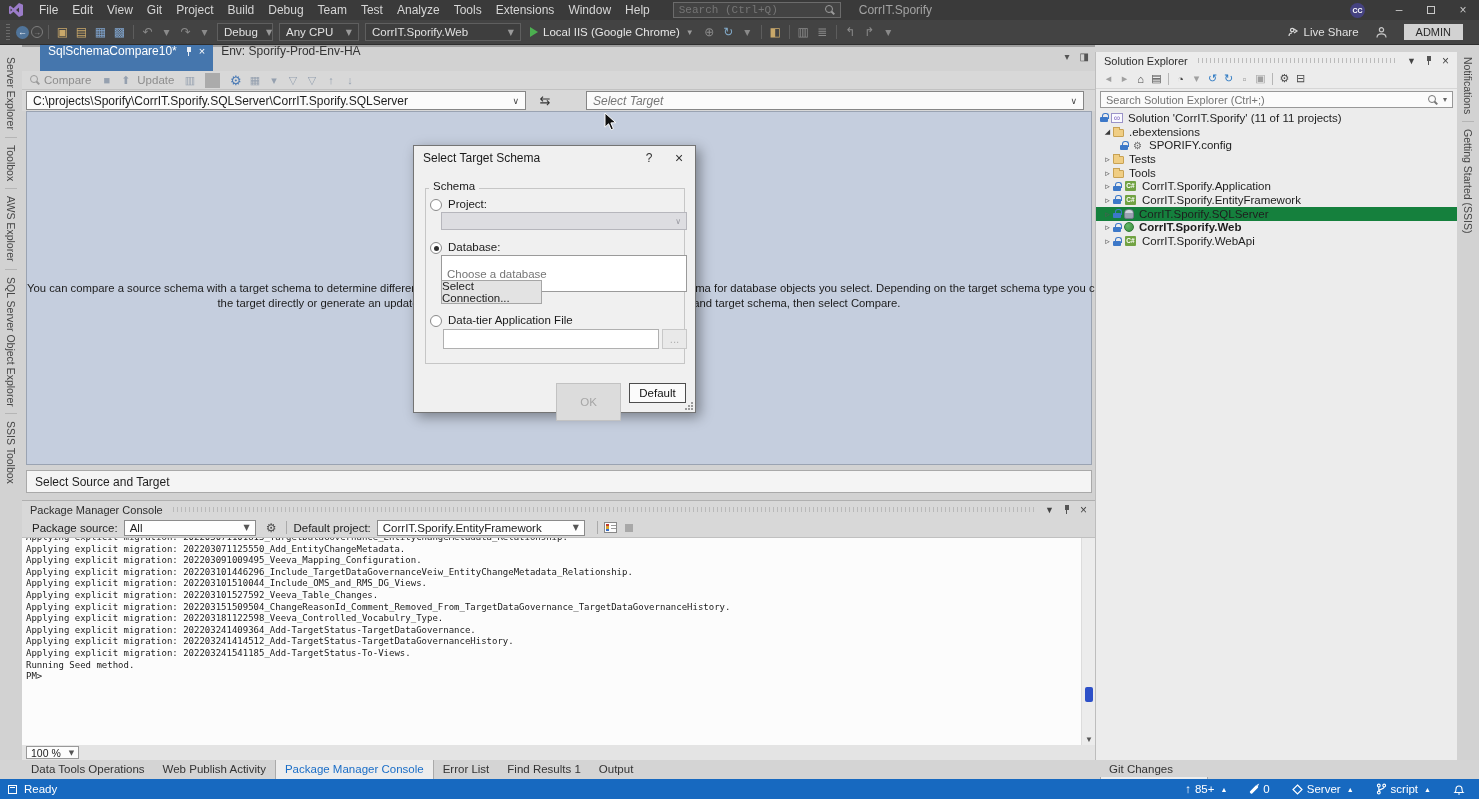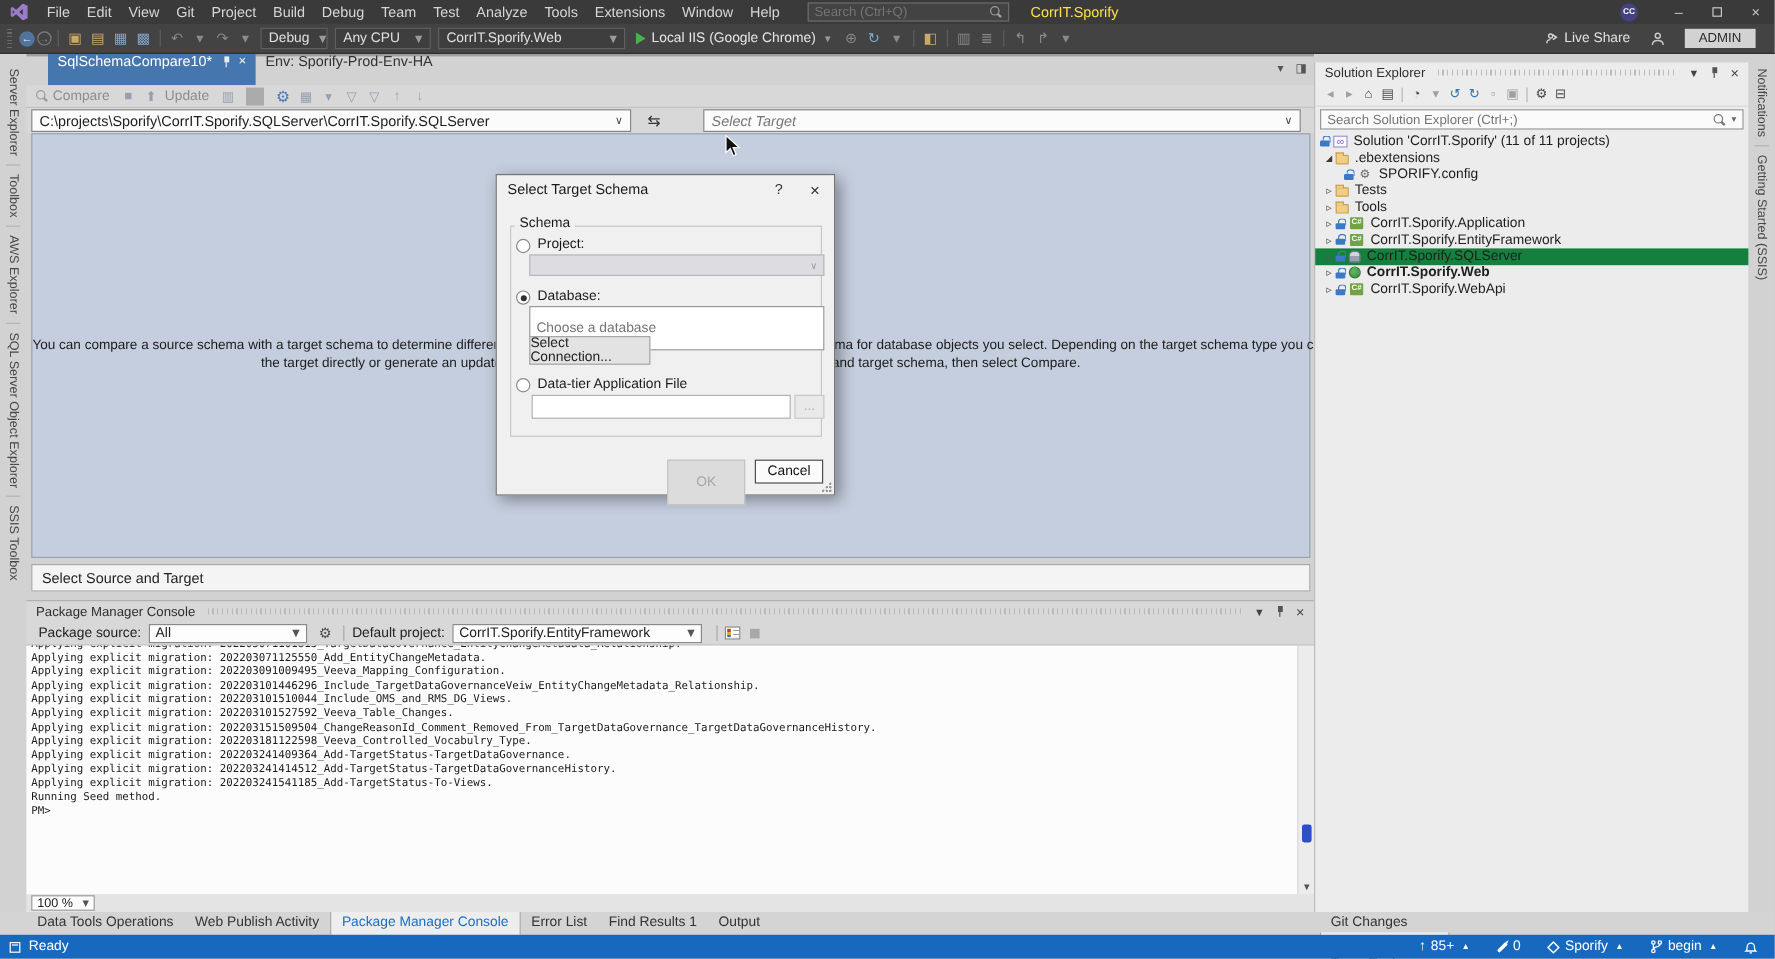--- a/index.html
+++ b/index.html
@@ -6,25 +6,25 @@
   html,body{width:1479px;height:799px;overflow:hidden;}
   body{font-family:"Liberation Sans",sans-serif;background:#d2d2d2;position:relative;-webkit-font-smoothing:antialiased;}
   #app{position:absolute;inset:0;width:1479px;height:799px;overflow:hidden;}
 
   
   .titlebar{position:absolute;top:0;left:0;right:0;height:20px;background:#3a3a3a;display:flex;align-items:center;color:#d6d6d6;font-size:12px;z-index:5;}
   .vs-logo{width:16px;height:14px;margin:0 8px 0 8px;flex:none;}
   .menus{display:flex;align-items:center;}
   .menu-item{padding:2px 7px;cursor:default;}
   .tb-search{margin-left:16px;width:168px;height:16px;background:#434343;border:1px solid #6b6b6b;display:flex;align-items:center;padding:0 5px;}
-  .tb-search input{flex:1;background:transparent;border:none;outline:none;color:#9c9c9c;font-size:11px;font-family:Liberation Sans, sans-serif;}
+  .tb-search input{flex:1;background:transparent;border:none;outline:none;color:#9c9c9c;font-size:11px;font-family:Liberation Mono, monospace;}
   .mag{position:relative;width:10px;height:10px;flex:none;}
   .mag::before{content:"";position:absolute;left:0;top:0;width:6px;height:6px;border:1.5px solid #9c9c9c;border-radius:50%;}
   .mag::after{content:"";position:absolute;left:6px;top:7px;width:4px;height:1.5px;background:#9c9c9c;transform:rotate(45deg);}
-  .win-title{margin-left:18px;color:#fde047;}
+  .win-title{margin-left:18px;color:#a3a3a3;}
   .tb-right{margin-left:auto;display:flex;align-items:center;height:100%;}
   .avatar{width:15px;height:15px;border-radius:50%;background:#454280;color:#fff;font-size:7px;font-weight:bold;display:flex;align-items:center;justify-content:center;margin-right:18px;}
   .winbtn{width:32px;height:20px;display:flex;align-items:center;justify-content:center;color:#c8c8c8;font-size:12px;}
   .maxbox{width:8px;height:8px;border:1px solid #c8c8c8;}
 
   
   .toolbar{position:absolute;top:20px;left:0;right:0;height:25px;background:#434343;border-bottom:1px solid #2e2e2e;display:flex;align-items:center;color:#ddd;font-size:11.5px;padding:0 6px;z-index:5;}
   .dragdots{width:4px;height:16px;margin-right:5px;background:repeating-linear-gradient(#6a6a6a 0 1px,transparent 1px 3px);}
   .tbi{display:inline-flex;align-items:center;justify-content:center;min-width:17px;height:17px;font-size:12px;margin:0 1px;}
   .g-dim{color:#8a8a8a;} .g-dark{color:#bdbdbd;} .g-blue{color:#7fa3cc;} .g-teal{color:#82aac9;} .g-tan{color:#c9a86a;}
@@ -563,33 +563,33 @@
         <span class="sb-caret">▲</span>
       </span>
       <span class="sb-item">
         <span class="pencil"></span>
         <span>0</span>
       </span>
       <span class="sb-item">
         <svg width="11" height="11" viewBox="0 0 11 11">
             <path fill="none" stroke="#fff" stroke-width="1.2" d="M5.5 1 10 5.5 5.5 10 1 5.5Z"></path>
           </svg>
-        <span>Sporify</span>
+        <span>Server</span>
         <span class="sb-caret">▲</span>
       </span>
       <span class="sb-item">
         <svg width="11" height="12" viewBox="0 0 11 12">
             <g fill="none" stroke="#fff" stroke-width="1.1">
               <circle cx="2.8" cy="2.5" r="1.4"></circle>
               <circle cx="8.2" cy="2.5" r="1.4"></circle>
               <circle cx="2.8" cy="9.5" r="1.4"></circle>
               <path d="M2.8 4v4.2M8.2 4c0 2.6-5.4 1.6-5.4 4.2"></path>
             </g>
           </svg>
-        <span>begin</span>
+        <span>script</span>
         <span class="sb-caret">▲</span>
       </span>
       <svg width="12" height="13" viewBox="0 0 12 13">
           <path fill="none" stroke="#fff" stroke-width="1.1" d="M2 9.5c1-.8 1-2.2 1-3.5a3 3 0 0 1 6 0c0 1.3 0 2.7 1 3.5Z"></path>
           <path stroke="#fff" stroke-width="1.1" d="M5 11h2"></path>
         </svg>
     </div>
   </div>
 
   <div class="dialog">
@@ -612,21 +612,21 @@
     <input class="dlg-input db-input" placeholder="Choose a database" style="">
 
     <div class="btn conn-btn">Select Connection...</div>
 
     <span class="radio" style="left:16px;top:169px;"></span>
     <span class="dlg-label" style="left:34px;top:168px;">Data-tier Application File</span>
     <input class="dlg-input dt-input" style="">
     <div class="btn browse-btn">...</div>
 
     <div class="btn ok-btn">OK</div>
-    <div class="btn cancel-btn">Cancel</div>
+    <div class="btn cancel-btn">Default</div>
     <span class="grip"></span>
   </div>
 
   <svg class="cursor" width="13" height="19" viewBox="0 0 13 19">
     <path d="M1 1 L1 15.2 L4.6 11.8 L7.1 17.8 L9.4 16.8 L6.9 10.9 L11.8 10.7 Z" fill="#111" stroke="#fff" stroke-width="1"></path>
   </svg>
 
 </div>
 
 </body></html>

